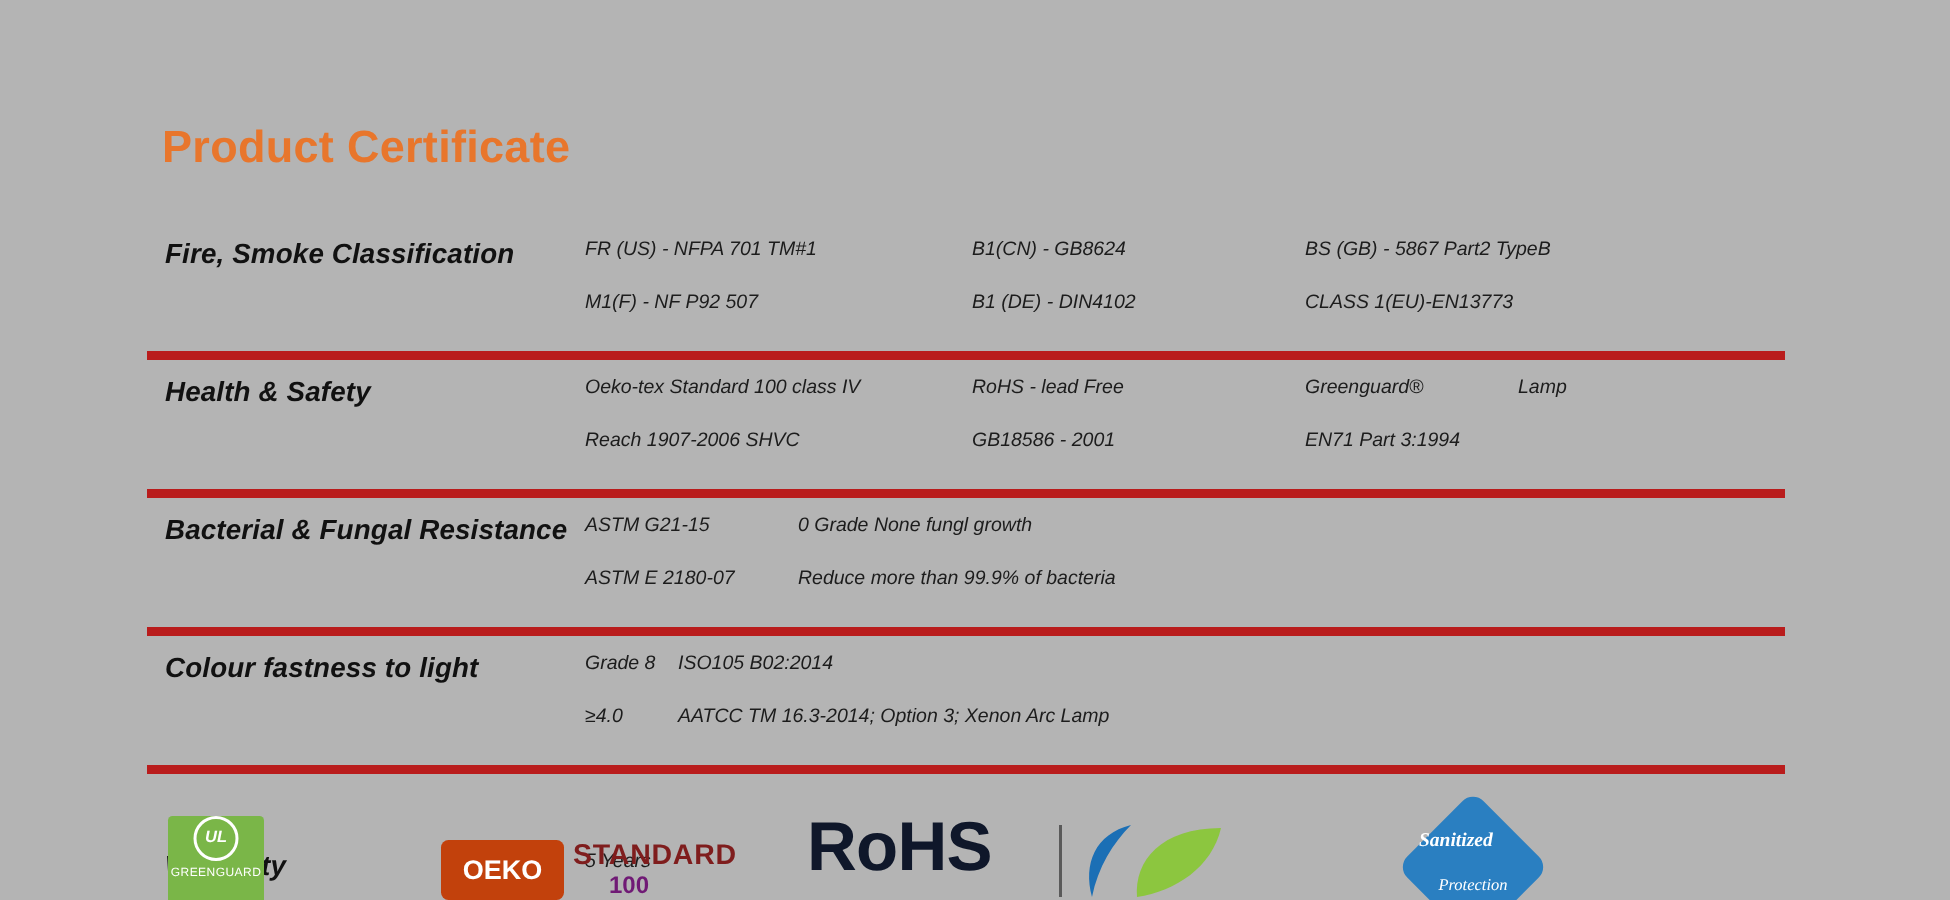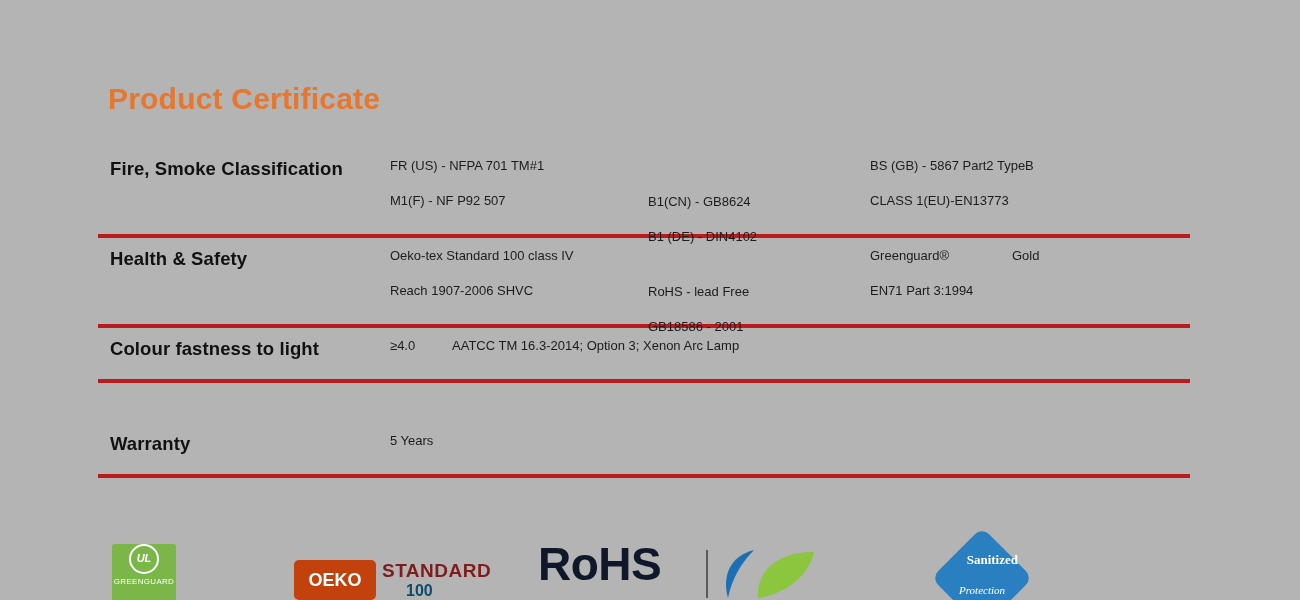--- a/index.html
+++ b/index.html
@@ -31,22 +31,23 @@
   .table {
     position: absolute;
     left: 98px;
     top: 148px;
     width: 1092px;
   }
   .row {
     position: relative;
     display: flex;
     align-items: flex-start;
-    border-bottom: 4px solid #b91c1c;
+    border-bottom: 6px solid #b91c1c;
     padding-bottom: 6px;
+    font-style: italic;
   }
   .row-label {
     width: 280px;
     flex: 0 0 280px;
     padding-left: 12px;
     font-size: 18.5px;
     font-weight: bold;
     color: #111;
     padding-top: 10px;
     letter-spacing: 0.1px;
@@ -59,21 +60,21 @@
     display: flex;
     height: 35px;
     align-items: flex-start;
   }
   .cell {
     font-size: 13px;
     color: #1c1c1c;
     white-space: nowrap;
   }
   .c1 { width: 258px; flex: 0 0 258px; }
-  .c2 { width: 222px; flex: 0 0 222px; margin-top: 36px; }
+  .c2 { width: 222px; flex: 0 0 222px; }
   .c3 { flex: 1 1 auto; }
   .cell-wide { flex: 1 1 auto; }
   .sub1 { width: 142px; flex: 0 0 142px; }
   .sub1b { width: 62px; flex: 0 0 62px; }
   .spacer-row {
     height: 44px;
   }
   .warranty-row .row-label { padding-top: 6px; }
   .warranty-row .row-body { padding-top: 6px; }
 
@@ -142,21 +143,21 @@
     font-weight: bold;
     color: #7f1d1d;
     letter-spacing: 0.5px;
   }
   .oeko-100 {
     position: absolute;
     left: 112px;
     top: 44px;
     font-size: 16px;
     font-weight: bold;
-    color: #0c4a6e;
+    color: #701a75;
   }
   
   .lg-rohs { left: 440px; }
   .rohs-txt {
     font-size: 46px;
     font-weight: bold;
     color: #0f172a;
     letter-spacing: -0.5px;
     line-height: 52px;
   }
@@ -184,23 +185,24 @@
     border-radius: 10px;
     position: absolute;
     left: 10px;
     top: 4px;
   }
   .san-inner {
     position: absolute;
     left: 10px;
     top: 14px;
     width: 72px;
-    text-align: right;
+    text-align: left;
     color: #fff;
     font-family: "Liberation Serif", serif;
+    font-style: italic;
     font-size: 13px;
     font-weight: bold;
   }
   .san-sub {
     position: absolute;
     left: 0px;
     top: 46px;
     width: 92px;
     text-align: center;
     color: #fff;
@@ -234,34 +236,51 @@
       </div>
     </div>
 
     <div class="row">
       <div class="row-label">Health &amp; Safety</div>
       <div class="row-body">
         <div class="line">
           <div class="cell c1">Oeko-tex Standard 100 class IV</div>
           <div class="cell c2">RoHS - lead Free</div>
           <div class="cell sub1">Greenguard®</div>
-          <div class="cell c3">Gold</div>
+          <div class="cell c3">Lamp</div>
         </div>
         <div class="line">
           <div class="cell c1">Reach 1907-2006 SHVC</div>
           <div class="cell c2">GB18586 - 2001</div>
           <div class="cell c3">EN71 Part 3:1994</div>
         </div>
       </div>
     </div>
 
+    <div class="row">
+      <div class="row-label">Bacterial &amp; Fungal Resistance</div>
+      <div class="row-body">
+        <div class="line">
+          <div class="cell sub1">ASTM G21-15</div>
+          <div class="cell cell-wide">0 Grade None fungl growth</div>
+        </div>
+        <div class="line">
+          <div class="cell sub1">ASTM E 2180-07</div>
+          <div class="cell cell-wide">Reduce more than 99.9% of bacteria</div>
+        </div>
+      </div>
+    </div>
 
     <div class="row">
       <div class="row-label">Colour fastness to light</div>
       <div class="row-body">
+        <div class="line">
+          <div class="cell sub1b">Grade 8</div>
+          <div class="cell cell-wide">ISO105 B02:2014</div>
+        </div>
         <div class="line">
           <div class="cell sub1b">≥4.0</div>
           <div class="cell cell-wide">AATCC TM 16.3-2014; Option 3; Xenon Arc Lamp</div>
         </div>
       </div>
     </div>
 
     <div class="spacer-row"></div>
 
     <div class="row warranty-row">

